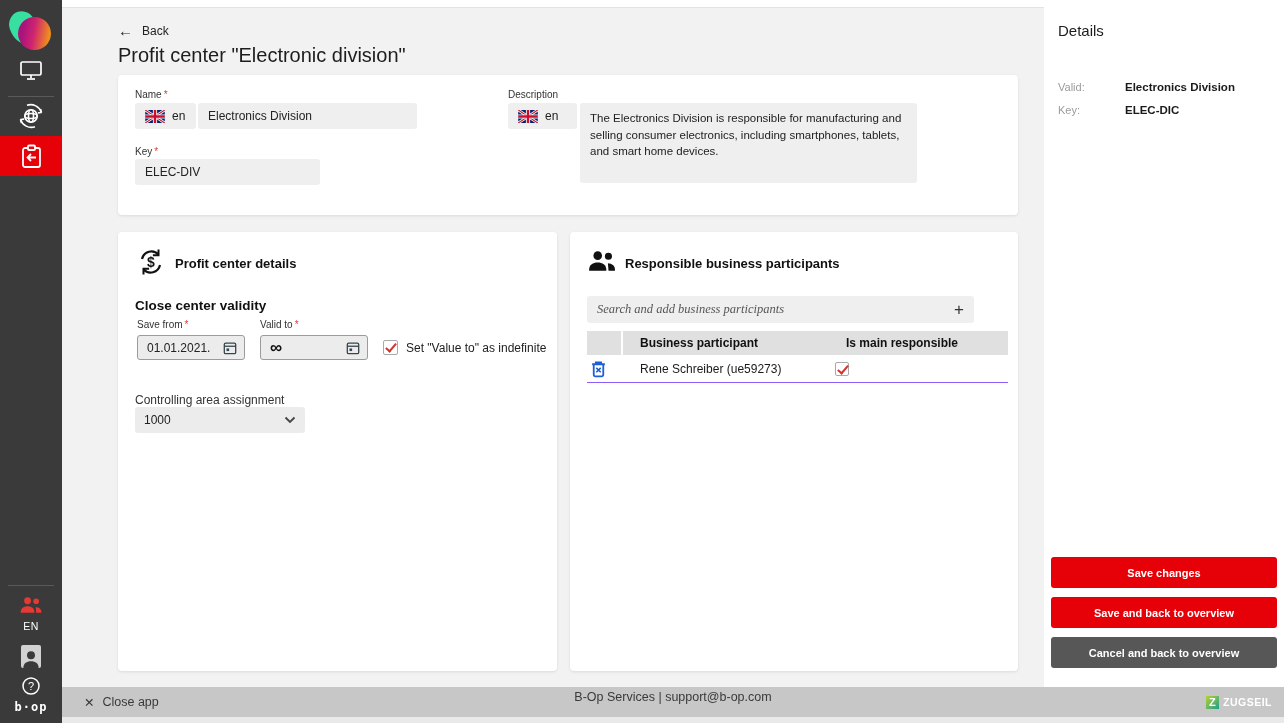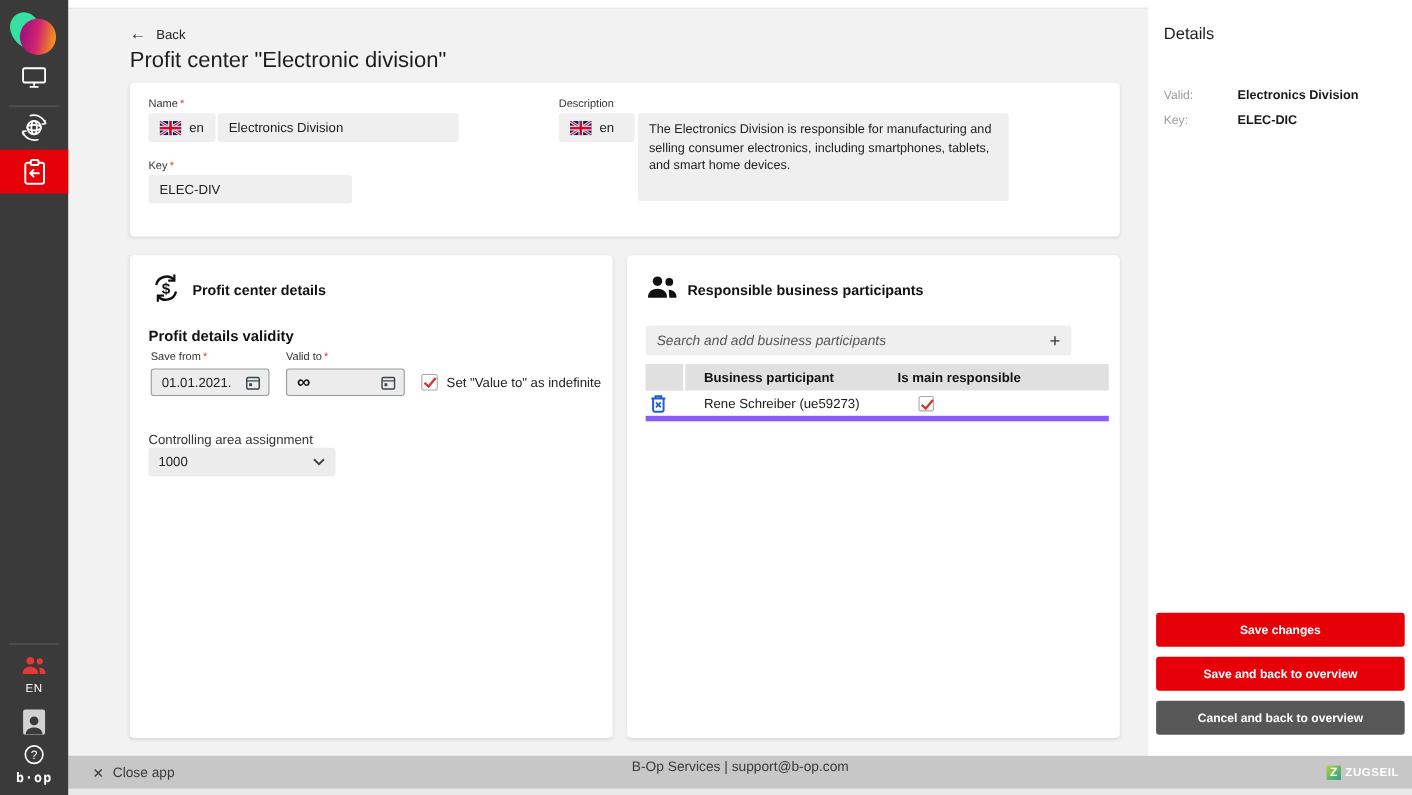--- a/index.html
+++ b/index.html
@@ -60,30 +60,30 @@
     border-right:2px solid #d3352e; border-bottom:2px solid #d3352e; transform:rotate(40deg); }
   .cb-label { position:absolute; font-size:12px; color:#222; }
 
   .dropdown { position:absolute; width:170px; height:26px; background:#ececec; border-radius:3px;
     display:flex; align-items:center; padding:0 9px; }
   .dropdown .val { flex:1; font-size:12px; color:#222; }
 
   .search-bar { position:absolute; left:17px; top:64px; width:387px; height:27px; background:#efefef;
     border-radius:3px; display:flex; align-items:center; padding:0 10px; }
   .search-bar input { flex:1; border:none; outline:none; background:transparent; font-style:italic;
-    font-size:12.5px; color:#555; font-family:Liberation Sans, sans-serif; }
+    font-size:12.5px; color:#555; font-family:Liberation Serif, serif; }
   .search-bar input::placeholder { color:#555; font-style:italic; }
   .plus { font-size:17px; color:#333; line-height:1; cursor:pointer; }
 
   .ptable { position:absolute; left:17px; top:99px; width:421px; }
   .thead { display:flex; height:24px; background:#e0e0e0; align-items:center; font-size:12px; font-weight:bold; color:#111; }
   .thead .c1 { width:36px; height:100%; background:#e0e0e0; border-right:2px solid #fff; }
-  .thead .c2 { width:193px; padding-left:17px; }
+  .thead .c2 { width:223px; padding-left:17px; }
   .thead .c3 { flex:1; }
-  .trow { display:flex; height:28px; align-items:center; border-bottom:5px solid #8b5cf6; font-size:12px; color:#1a1a1a; }
+  .trow { display:flex; height:28px; align-items:center; border-bottom:1px solid #8b5cf6; font-size:12px; color:#1a1a1a; }
   .trow .c1 { width:36px; display:flex; justify-content:flex-start; padding-left:3px; }
   .trow .c2 { width:210px; padding-left:17px; }
   .trow .c3 { flex:1; display:flex; align-items:center; position:relative; padding-left:2px; }
 
   
   .rpanel { position:absolute; left:1044px; top:0; width:240px; height:687px; background:#fff; z-index:6; }
   .rp-title { position:absolute; left:14px; top:22px; font-size:15px; color:#1c1c1c; }
   .rp-label { position:absolute; left:14px; font-size:11px; color:#9b9b9b; }
   .rp-value { position:absolute; left:81px; font-size:11.5px; font-weight:bold; color:#1a1a1a; }
   .rp-btn { position:absolute; left:7px; width:226px; height:31px; border:none; border-radius:3px;
@@ -235,21 +235,21 @@
       <svg width="32" height="32" viewBox="0 0 32 32" fill="none" stroke="#111" stroke-width="2.2">
         <path d="M7 13 a9.5 9.5 0 0 1 16.5 -4.2"></path>
         <path d="M25 19 a9.5 9.5 0 0 1 -16.5 4.2"></path>
         <path d="M23.5 3.6 v5.6 h-5.6" stroke-width="2"></path>
         <path d="M8.5 28.4 v-5.6 h5.6" stroke-width="2"></path>
         <text x="16" y="21" text-anchor="middle" font-size="14" font-weight="bold" fill="#111" stroke="none" font-family="Liberation Sans, sans-serif">$</text>
       </svg>
     </span>
     <div class="card-hd-title" style="left:57px; top:24px;">Profit center details</div>
 
-    <div class="sec-hd" style="left:17px; top:66px;">Profit details validity</div>
+    <div class="sec-hd" style="left:17px; top:66px;">Close center validity</div>
 
     <div class="f-label" style="left:19px; top:87px;">
       <span>Save from</span><span class="req">*</span>
     </div>
     <div class="date-field" style="left:19px; top:103px;">
       <span class="val">01.01.2021.</span>
       <span>
         <svg width="14" height="14" viewBox="0 0 16 16" fill="none" stroke="#37474f" stroke-width="1.5">
           <rect x="1.5" y="2.5" width="13" height="12" rx="1.5"></rect>
             <line x1="1.5" y1="6" x2="14.5" y2="6"></line>

